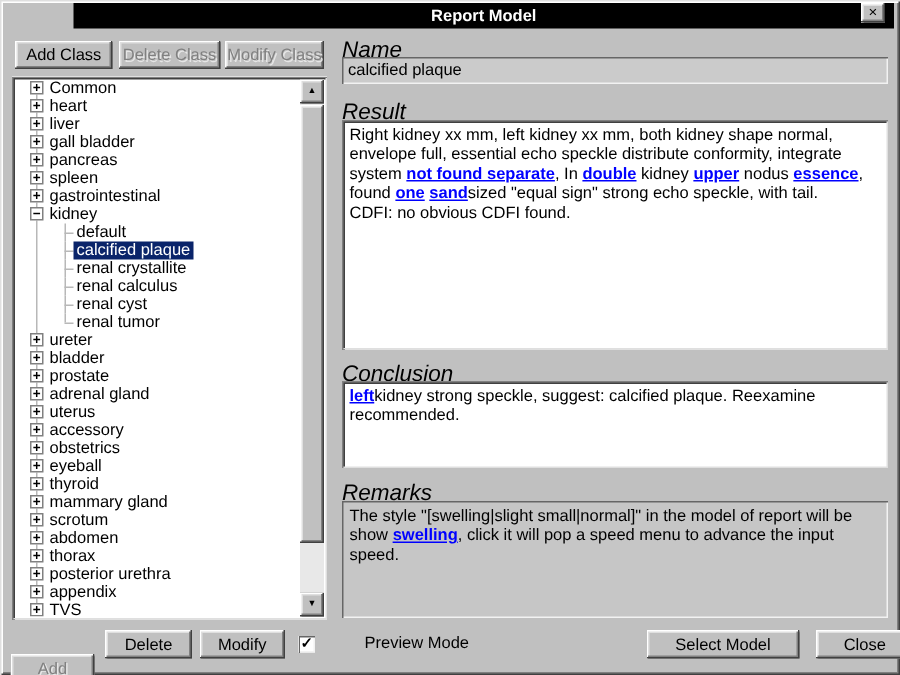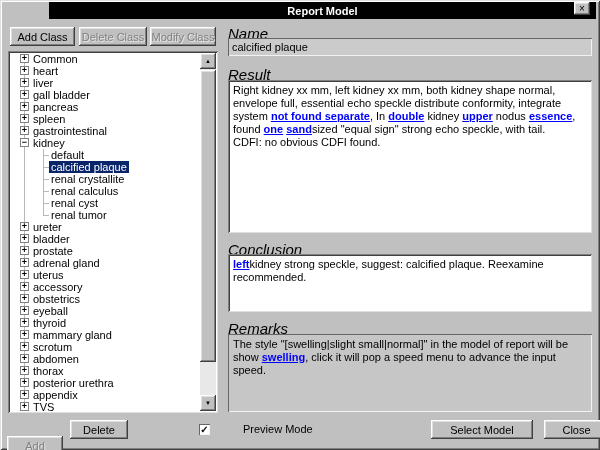--- a/index.html
+++ b/index.html
@@ -223,20 +223,21 @@
 CDFI: no obvious CDFI found.</span></div>
 
   <div class="lbl-static" style="left:228px;top:241px;">Conclusion</div>
   <div class="textbox" style="left:228px;top:254px;width:364px;height:58px;"><span class="rlink">left</span><span>kidney strong speckle, suggest: calcified plaque. Reexamine recommended.</span></div>
 
   <div class="lbl-static" style="left:228px;top:320px;">Remarks</div>
   <div class="textbox gray" style="left:228px;top:334px;width:364px;height:78px;"><span>The style "[swelling|slight small|normal]" in the model of report will be show </span><span class="rlink">swelling</span><span>, click it will pop a speed menu to advance the input speed.</span></div>
 
   <button class="btn" style="left:7px;top:420px;width:56px;margin-top:16px;" disabled="">Add</button>
   <button class="btn" style="left:70px;top:420px;width:58px;">Delete</button>
+  <button class="btn" style="left:133px;top:420px;width:57px;">Modify</button>
 
   <div class="checkbox"><span id="chk-glyph">✓</span></div>
   <div class="chk-label">Preview Mode</div>
 
   <button class="btn" style="left:431px;top:420px;width:102px;">Select Model</button>
   <button class="btn" style="left:544px;top:420px;width:65px;">Close</button>
 
 </div>
 
 </body></html>

